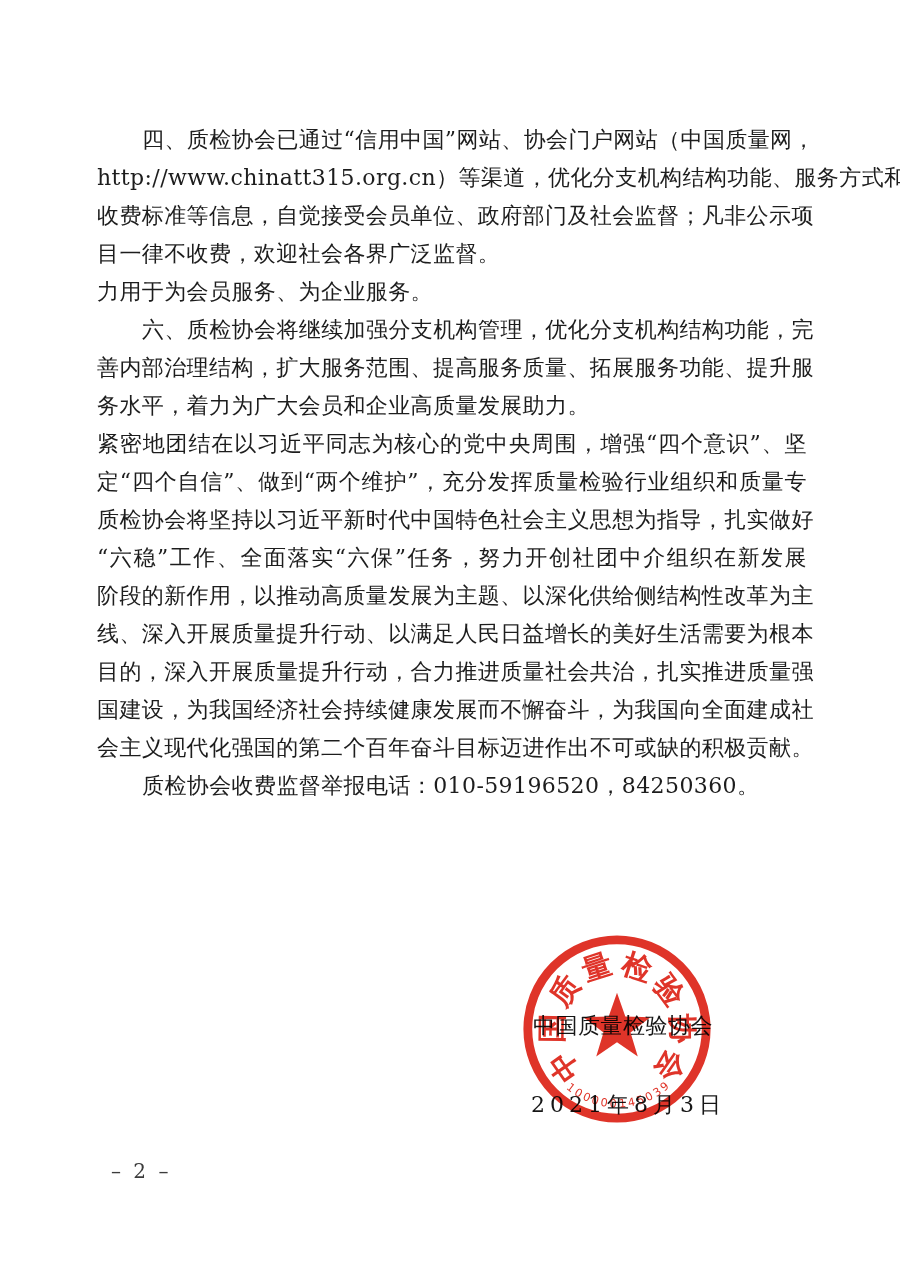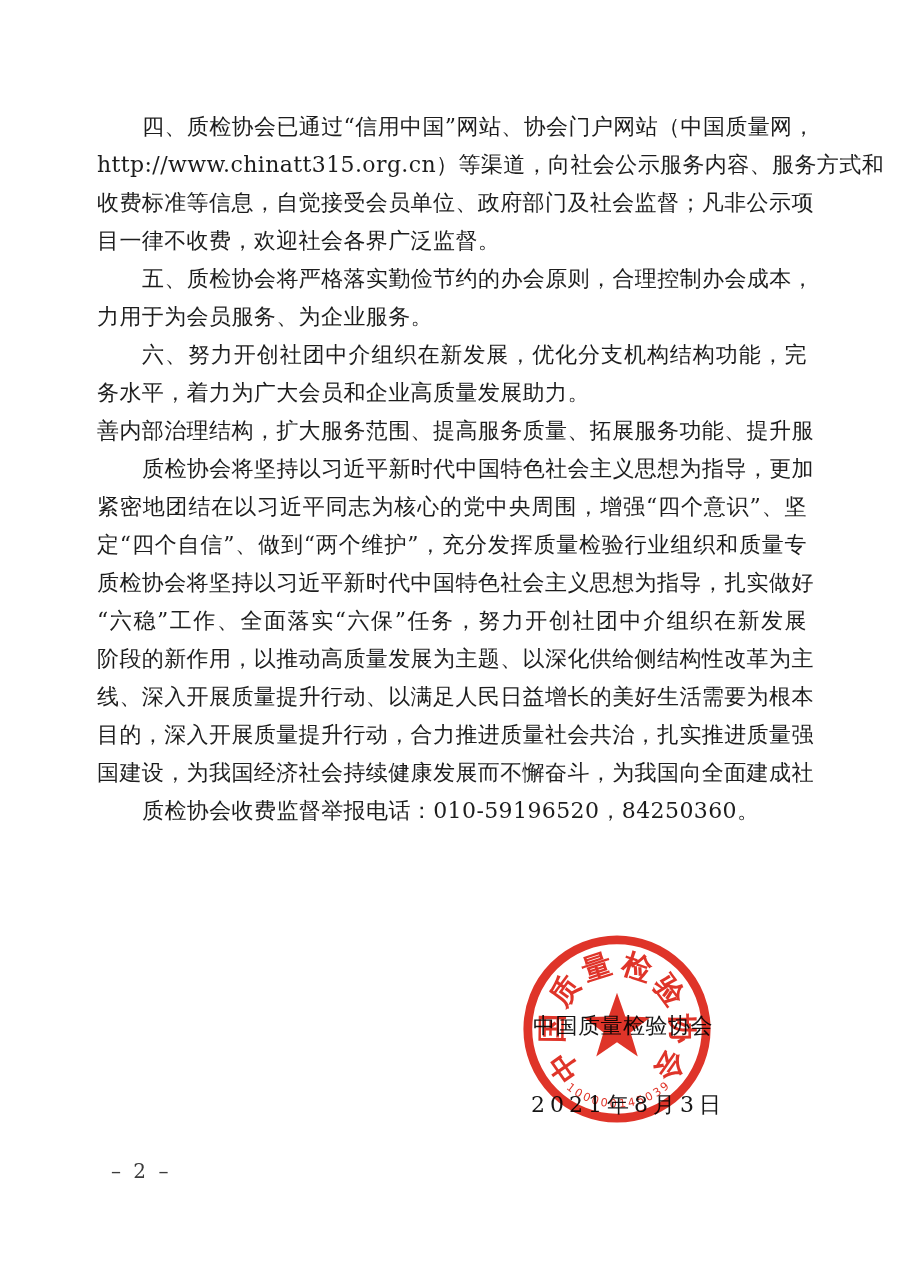--- a/index.html
+++ b/index.html
@@ -1,21 +1,21 @@
 <!DOCTYPE html>
 <html style="--seal-red: #de291d;"><head>
 <meta charset="utf-8">
 <style>
   html,body { margin:0; padding:0; background:#ffffff; }
   .page {
     position:relative; width:900px; height:1273px; background:#ffffff;
     font-family:"DejaVu Serif","Liberation Serif",serif;
     color:#1d1d1d; overflow:hidden;
   }
-  .body-text { position:absolute; left:97px; top:108px; width:710px; }
+  .body-text { position:absolute; left:97px; top:121px; width:710px; }
   .line {
     font-size:22px; line-height:38px; height:38px;
     white-space:nowrap;
     text-align:justify; text-align-last:justify; text-justify:inter-character;
     letter-spacing:0.4px;
   }
   .line.last { text-align:left; text-align-last:left; }
   .line.indent { text-indent:45px; }
 
   .org-name {
@@ -42,37 +42,36 @@
   .seal-code   { fill:var(--seal-red,#de291d); font-size:11.5px; letter-spacing:2.5px;
                  font-family:"DejaVu Sans","Liberation Sans",sans-serif; }
 </style>
 </head>
 <body>
 
 <div class="page">
 
   <div class="body-text">
     <div class="line indent">四、质检协会已通过“信用中国”网站、协会门户网站（中国质量网，</div>
-    <div class="line">http://www.chinatt315.org.cn）等渠道，向社会公示服务内容、服务方式和</div>
+    <div class="line">http://www.chinatt315.org.cn）等渠道，优化分支机构结构功能、服务方式和</div>
     <div class="line">收费标准等信息，自觉接受会员单位、政府部门及社会监督；凡非公示项</div>
     <div class="line last">目一律不收费，欢迎社会各界广泛监督。</div>
-    <div class="line indent">五、质检协会将严格落实勤俭节约的办会原则，合理控制办会成本，</div>
     <div class="line last">力用于为会员服务、为企业服务。</div>
-    <div class="line indent">六、努力开创社团中介组织在新发展，优化分支机构结构功能，完</div>
+    <div class="line indent">六、质检协会将继续加强分支机构管理，优化分支机构结构功能，完</div>
+    <div class="line">善内部治理结构，扩大服务范围、提高服务质量、拓展服务功能、提升服</div>
     <div class="line last">务水平，着力为广大会员和企业高质量发展助力。</div>
-    <div class="line">善内部治理结构，扩大服务范围、提高服务质量、拓展服务功能、提升服</div>
-    <div class="line indent">质检协会将坚持以习近平新时代中国特色社会主义思想为指导，更加</div>
     <div class="line">紧密地团结在以习近平同志为核心的党中央周围，增强“四个意识”、坚</div>
     <div class="line">定“四个自信”、做到“两个维护”，充分发挥质量检验行业组织和质量专</div>
     <div class="line">质检协会将坚持以习近平新时代中国特色社会主义思想为指导，扎实做好</div>
     <div class="line">“六稳”工作、全面落实“六保”任务，努力开创社团中介组织在新发展</div>
     <div class="line">阶段的新作用，以推动高质量发展为主题、以深化供给侧结构性改革为主</div>
     <div class="line">线、深入开展质量提升行动、以满足人民日益增长的美好生活需要为根本</div>
     <div class="line">目的，深入开展质量提升行动，合力推进质量社会共治，扎实推进质量强</div>
     <div class="line">国建设，为我国经济社会持续健康发展而不懈奋斗，为我国向全面建成社</div>
+    <div class="line last">会主义现代化强国的第二个百年奋斗目标迈进作出不可或缺的积极贡献。</div>
     <div class="line indent last">质检协会收费监督举报电话：010-59196520，84250360。</div>
   </div>
 
   <div class="org-name">中国质量检验协会</div>
   <div class="sign-date">2021年8月3日</div>
 
   <svg class="seal" viewBox="0 0 200 200" xmlns="http://www.w3.org/2000/svg">
     <circle class="seal-ring" cx="100" cy="100" r="91"></circle>
     <polygon class="seal-star" points="100,63 108.5,87.3 134.2,87.9 113.8,103.5 121.2,128.1 100,113.5 78.8,128.1 86.2,103.5 65.8,87.9 91.5,87.3"></polygon>
     <g text-anchor="middle" dominant-baseline="central">

